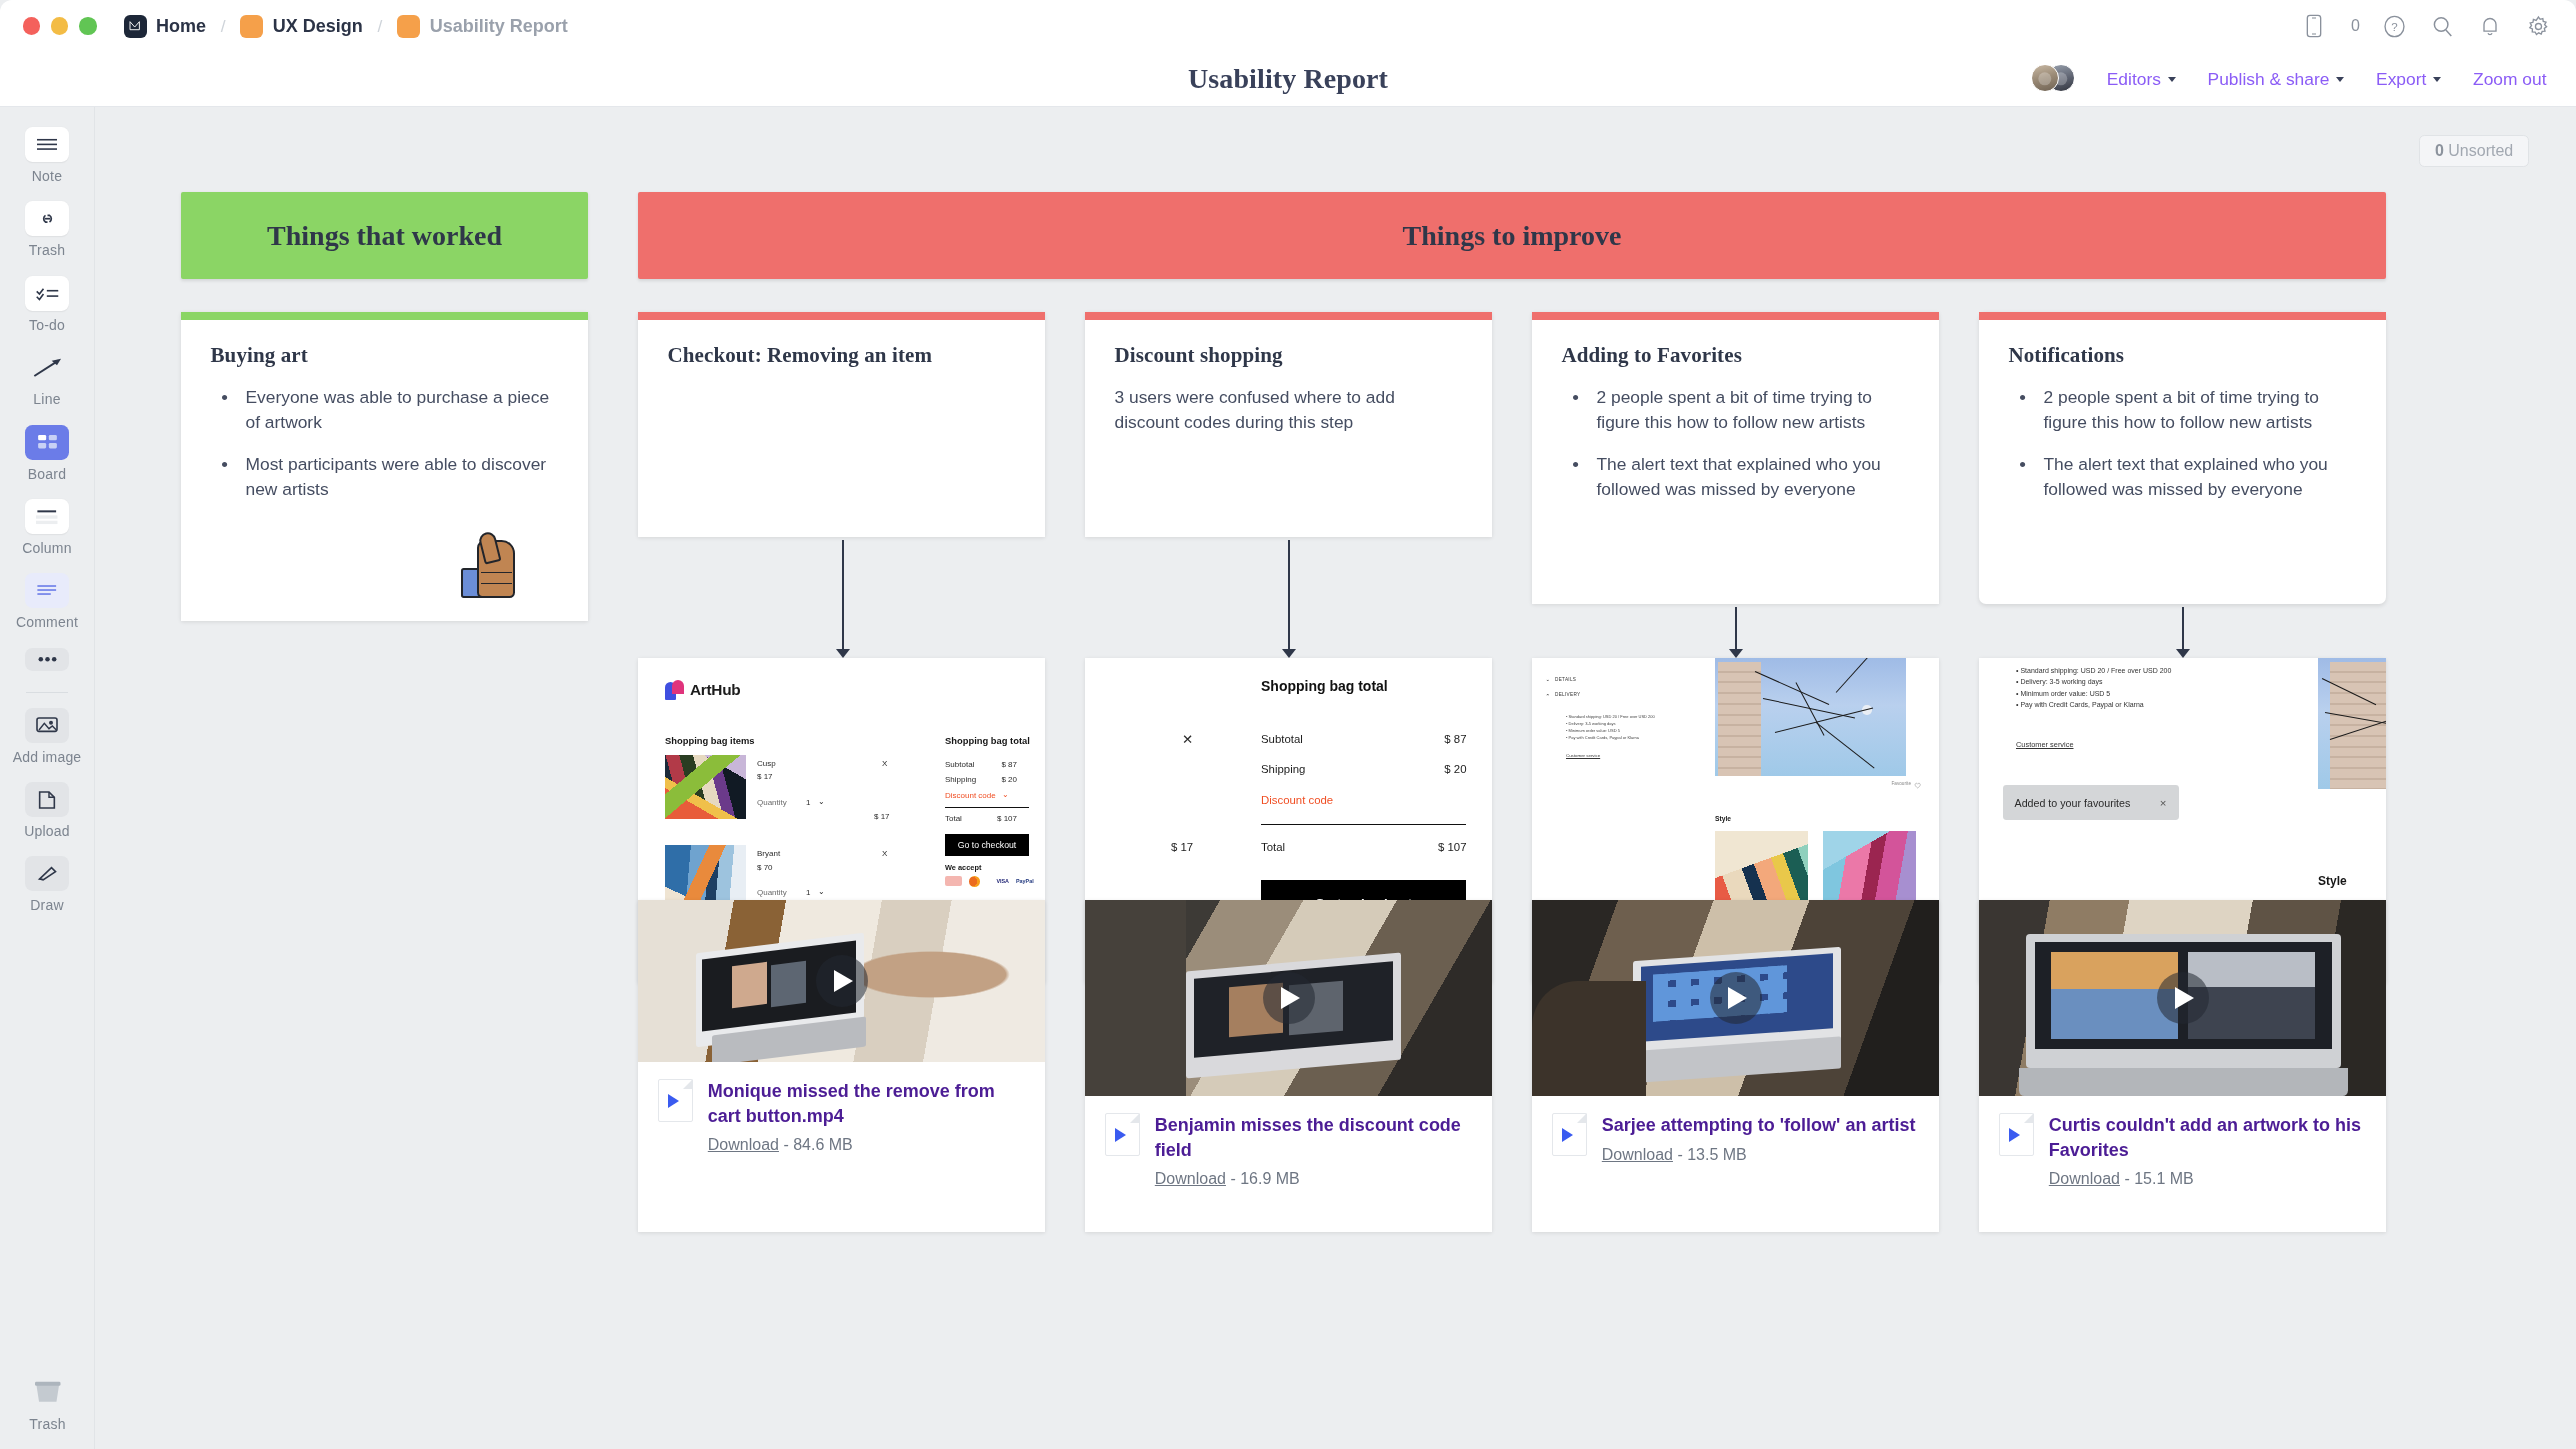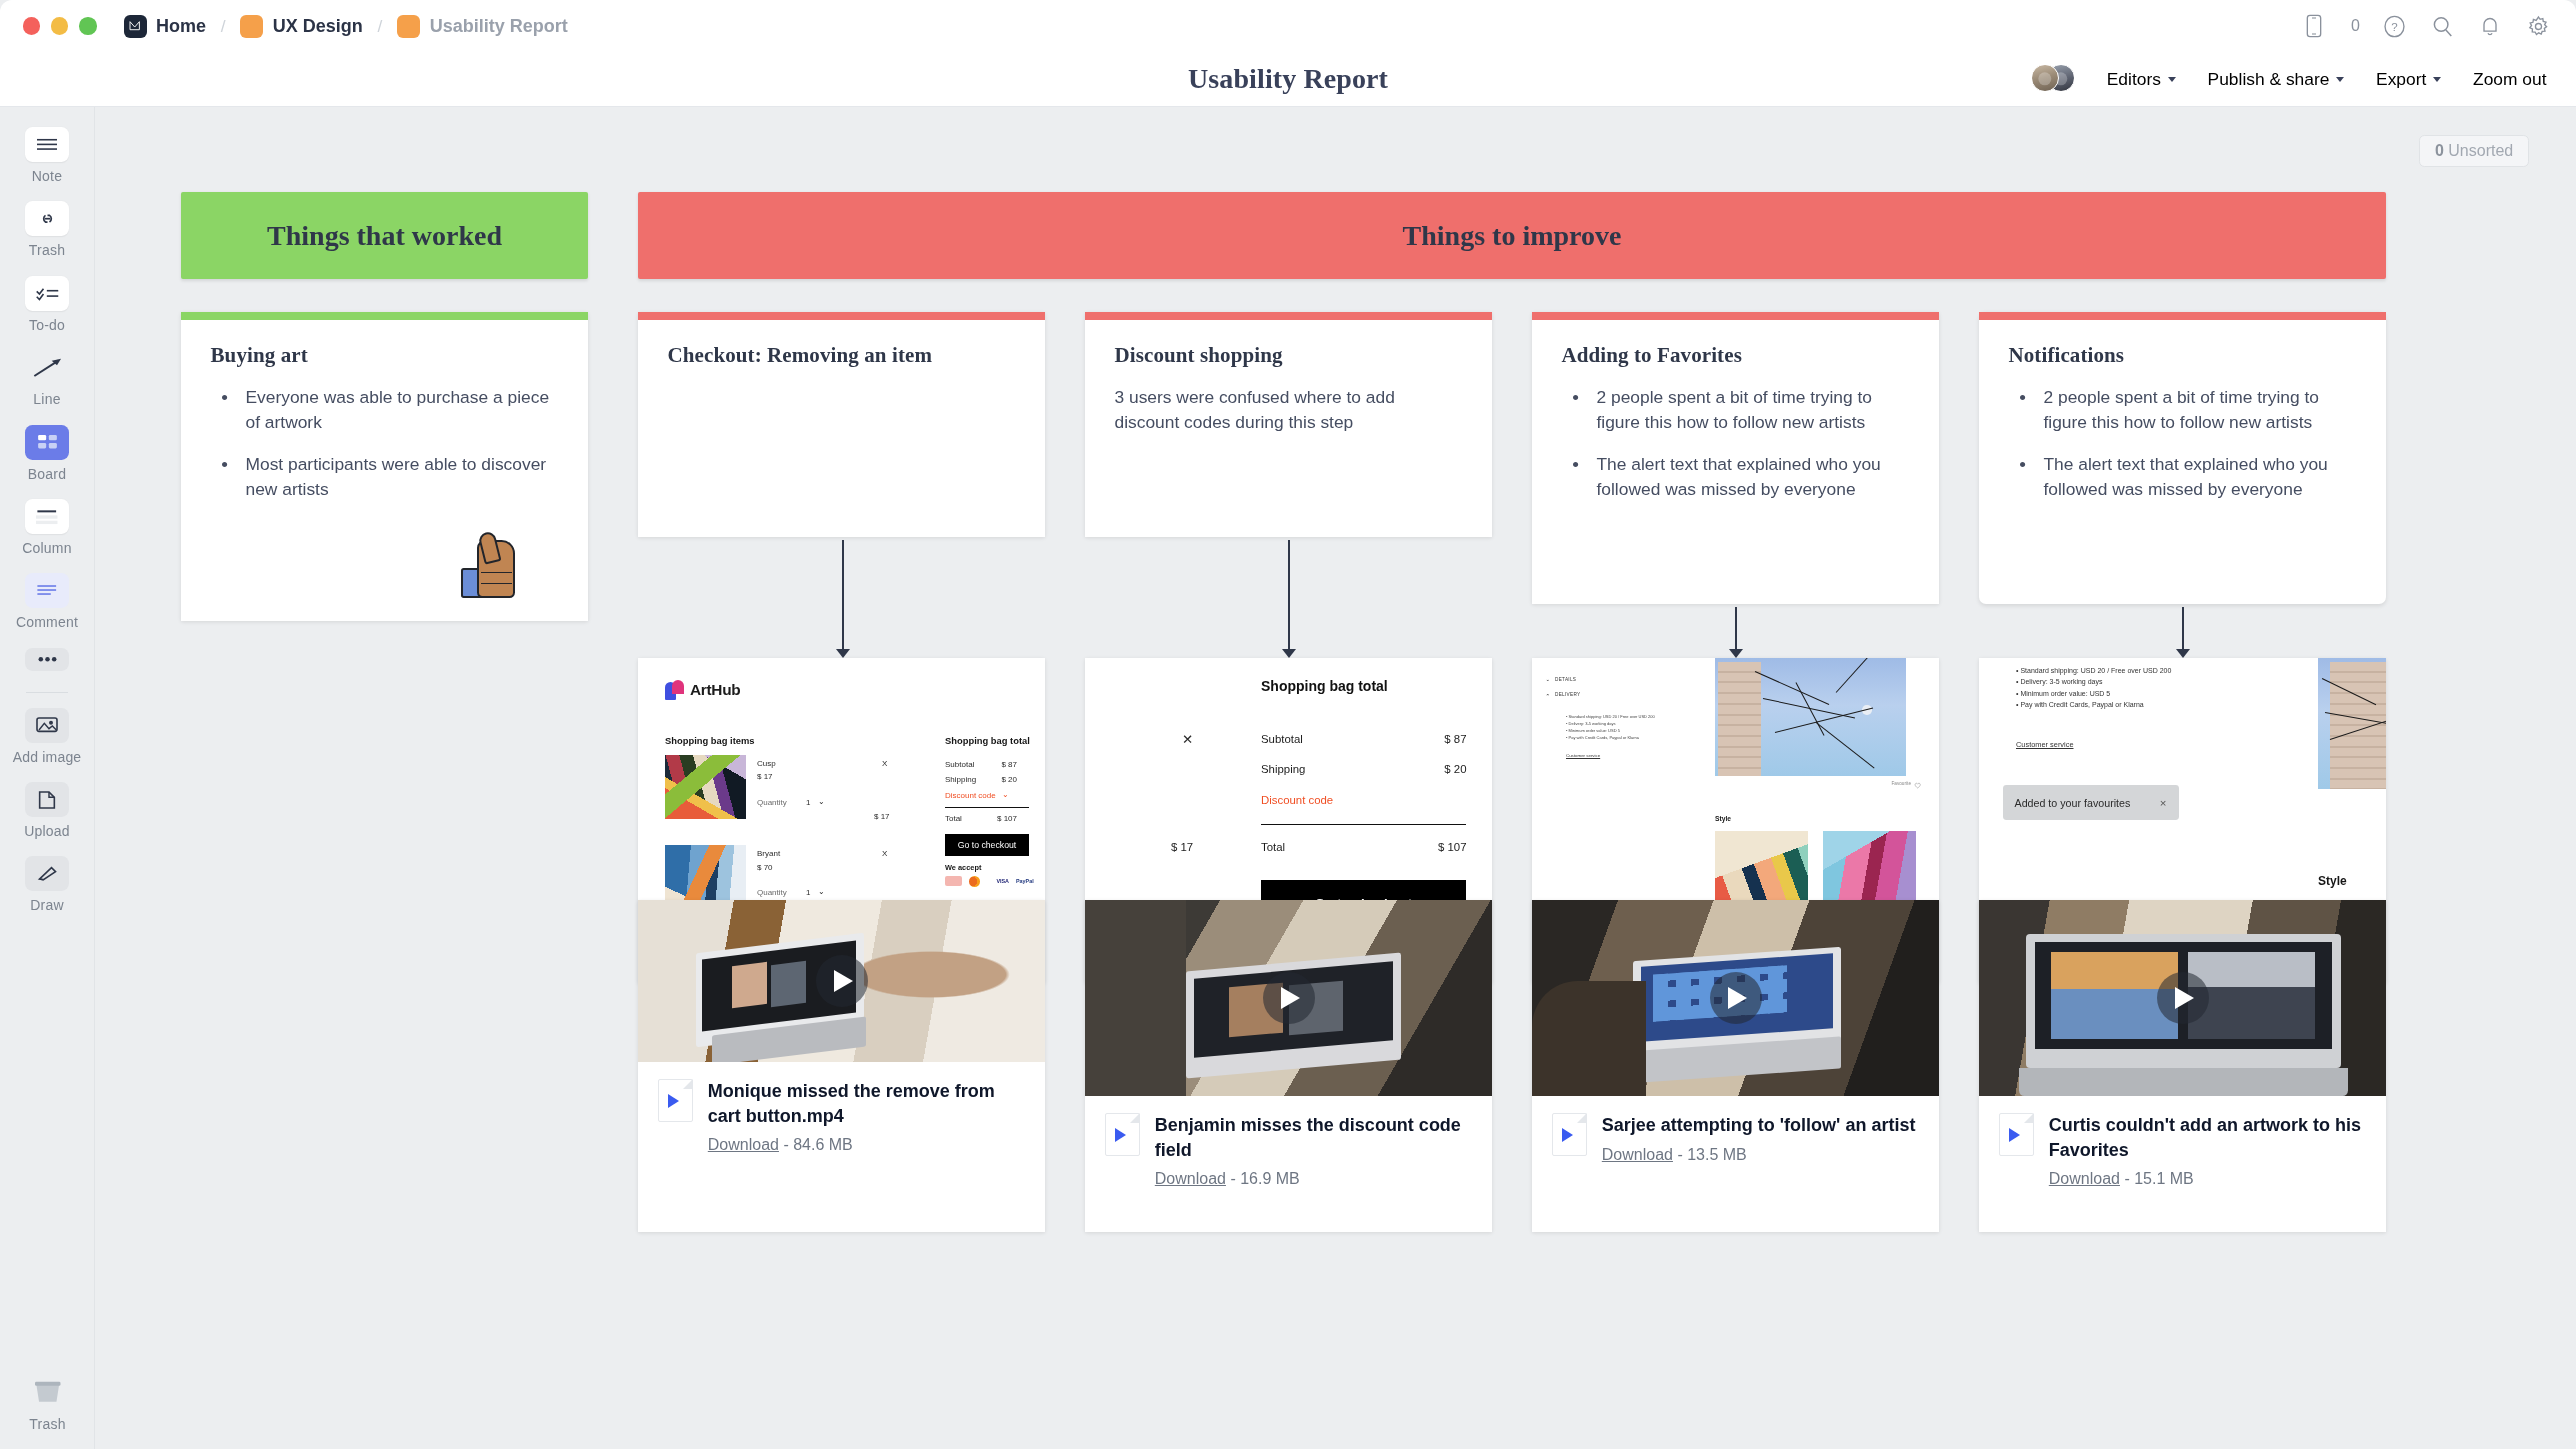--- a/index.html
+++ b/index.html
@@ -47,21 +47,21 @@
     position: absolute; left: 0; right: 0; text-align: center;
     font-family: "Liberation Serif", serif; font-weight: 700; font-size: 28px; color: #39415a;
     letter-spacing: 0.1px;
   }
   .subbar-right { margin-left: auto; display: flex; align-items: center; gap: 32px; margin-right: 29.5px; z-index: 2; }
   .avatars { display: flex; align-items: center; position: relative; width: 44px; height: 29.5px; }
   .av { width: 28px; height: 28px; border-radius: 50%; border: 1.3px solid #fff; position: absolute; top: 0; overflow: hidden; }
   .av1 { left: 0; background: linear-gradient(165deg,#c9b9a4 0%,#9a8a76 48%,#6f6253 100%); z-index: 2; }
   .av2 { left: 16px; background: linear-gradient(165deg,#9aa2ae 0%,#5d6270 55%,#33363f 100%); z-index: 1; }
   .av .face { position:absolute; left:50%; top:52%; transform:translate(-50%,-50%); width:13.4px; height:13.4px; border-radius:50%; background: rgba(255,255,255,.25); }
-  .menu-item { display: flex; align-items: center; gap: 6.7px; font-size: 17.4px; color: #000000; white-space: nowrap; }
+  .menu-item { display: flex; align-items: center; gap: 6.7px; font-size: 17.4px; color: #8b5cf6; white-space: nowrap; }
   .caret { width: 0; height: 0; border-left: 4.7px solid transparent; border-right: 4.7px solid transparent; border-top: 5.4px solid #39415a; }
 
   
   .toolbar {
     position: absolute; top: 107px; left: 0; width: 95px; height: 1342px;
     background: #eceef0; display: flex; flex-direction: column; align-items: center;
     padding-top: 20px;
     border-right: 0.7px solid #e1e4e7;
   }
   .tool { display: flex; flex-direction: column; align-items: center; width: 95px; margin-bottom: 17.4px; cursor: pointer; }
@@ -215,21 +215,21 @@
     display: flex; align-items: center; justify-content: center;
   }
   .play::after {
     content: ""; width: 0; height: 0; margin-left: 4.7px;
     border-top: 11.4px solid transparent; border-bottom: 11.4px solid transparent; border-left: 19px solid #fff;
   }
   .vmeta { display: flex; gap: 14.8px; padding: 17.4px 20px 0 20px; }
   .fileicon { width: 35px; height: 43px; flex: none; position: relative; border: 1.3px solid #e4e7eb; border-radius: 2px; background: #fff; }
   .fileicon::before { content:""; position:absolute; right:-1.3px; top:-1.3px; border-left: 10.7px solid transparent; border-bottom: 10.7px solid #e4e7eb; }
   .fileicon .tri { position: absolute; left: 9.4px; top: 50%; transform: translateY(-50%); width:0; height:0; border-top: 7.4px solid transparent; border-bottom: 7.4px solid transparent; border-left: 11.4px solid #3a5bf0; }
-  .vtitle { font-size: 18px; font-weight: 700; line-height: 1.34; color: #0f172a; }
+  .vtitle { font-size: 18px; font-weight: 700; line-height: 1.34; color: #4c1d95; }
   .vdl { font-size: 16px; color: #6e7683; margin-top: 8px; }
   .vdl u { color: #6e7683; }
 
   
   .thumb { position: absolute; width: 72px; height: 59px; }
   .thumb .hand { position: absolute; left: 16px; top: 0; width: 38px; height: 58px; background: #c08552; border-radius: 8px 13.4px 5.4px 5.4px; border: 2px solid #22252b; }
   .thumb .thumbup { position: absolute; left: 20px; top: -8px; width: 17.4px; height: 31px; background: #c08552; border: 2px solid #22252b; border-radius: 8.7px 8.7px 2.7px 2.7px; transform: rotate(-14deg); }
   .thumb .cuff { position: absolute; left: 0; top: 28px; width: 31px; height: 29.5px; background: #6b8ed8; border: 2px solid #22252b; border-radius: 2.7px; }
   .thumb .line1, .thumb .line2 { position: absolute; left: 20px; background: #22252b; height: 1.3px; width: 31px; }
   .thumb .line1 { top: 32px; }

